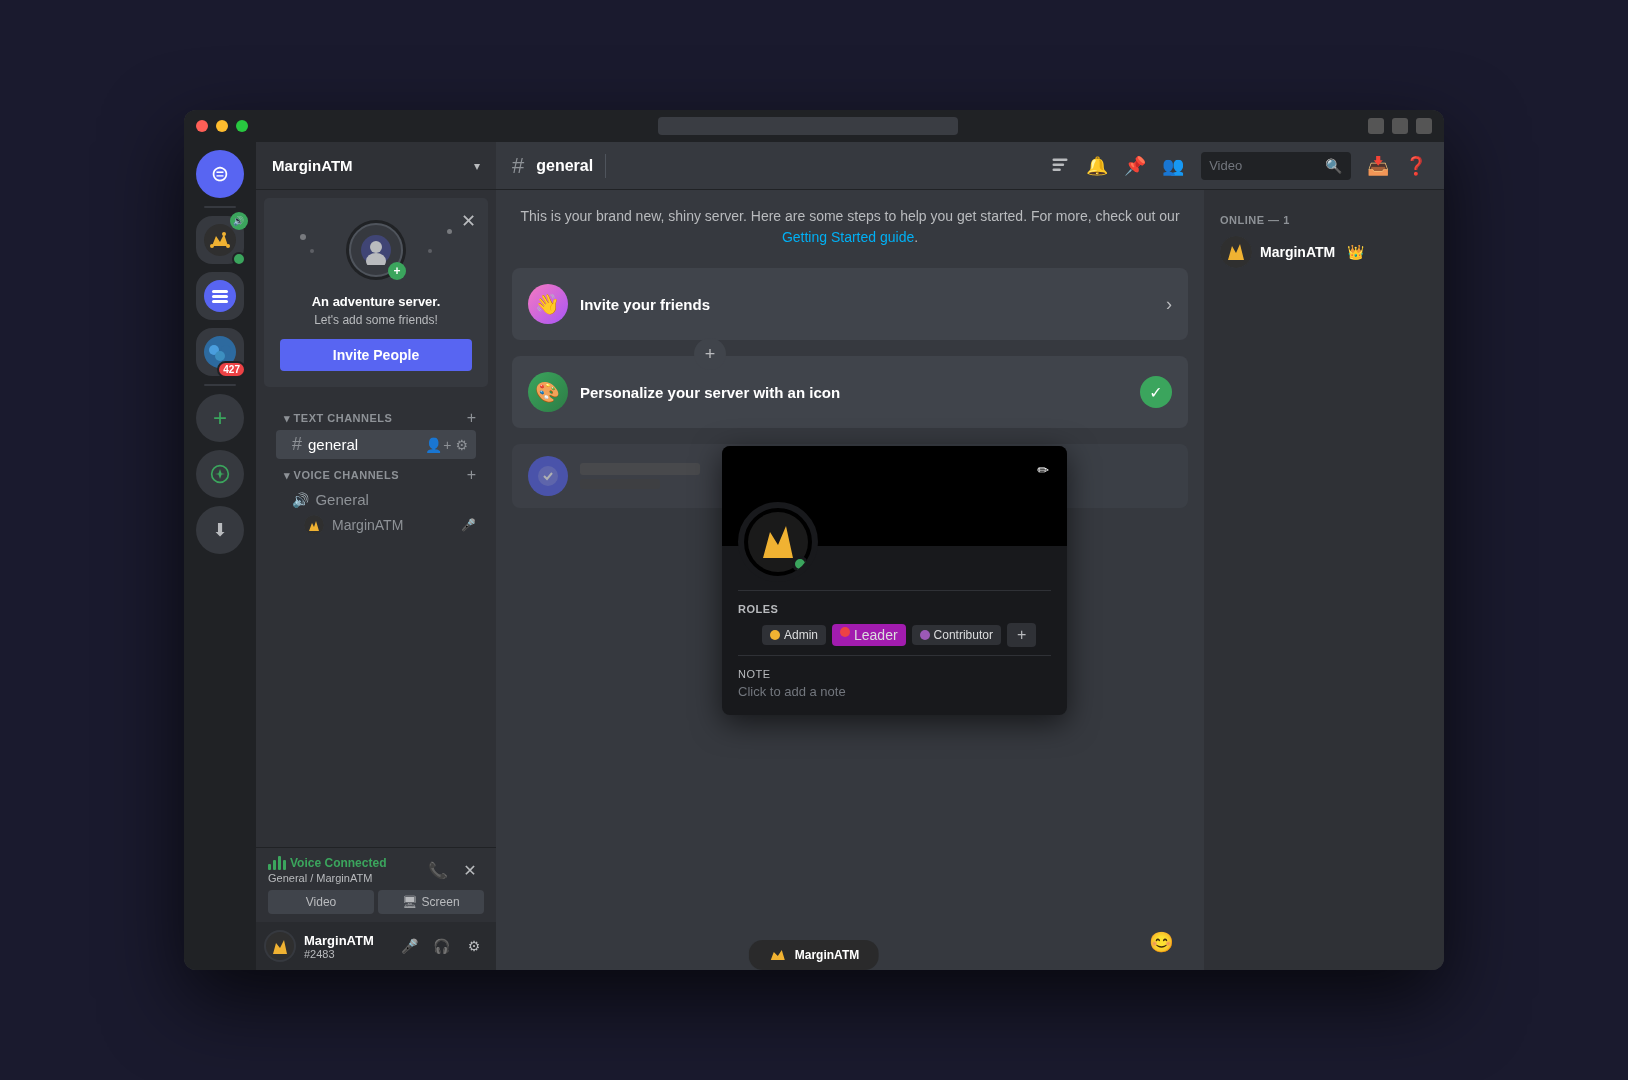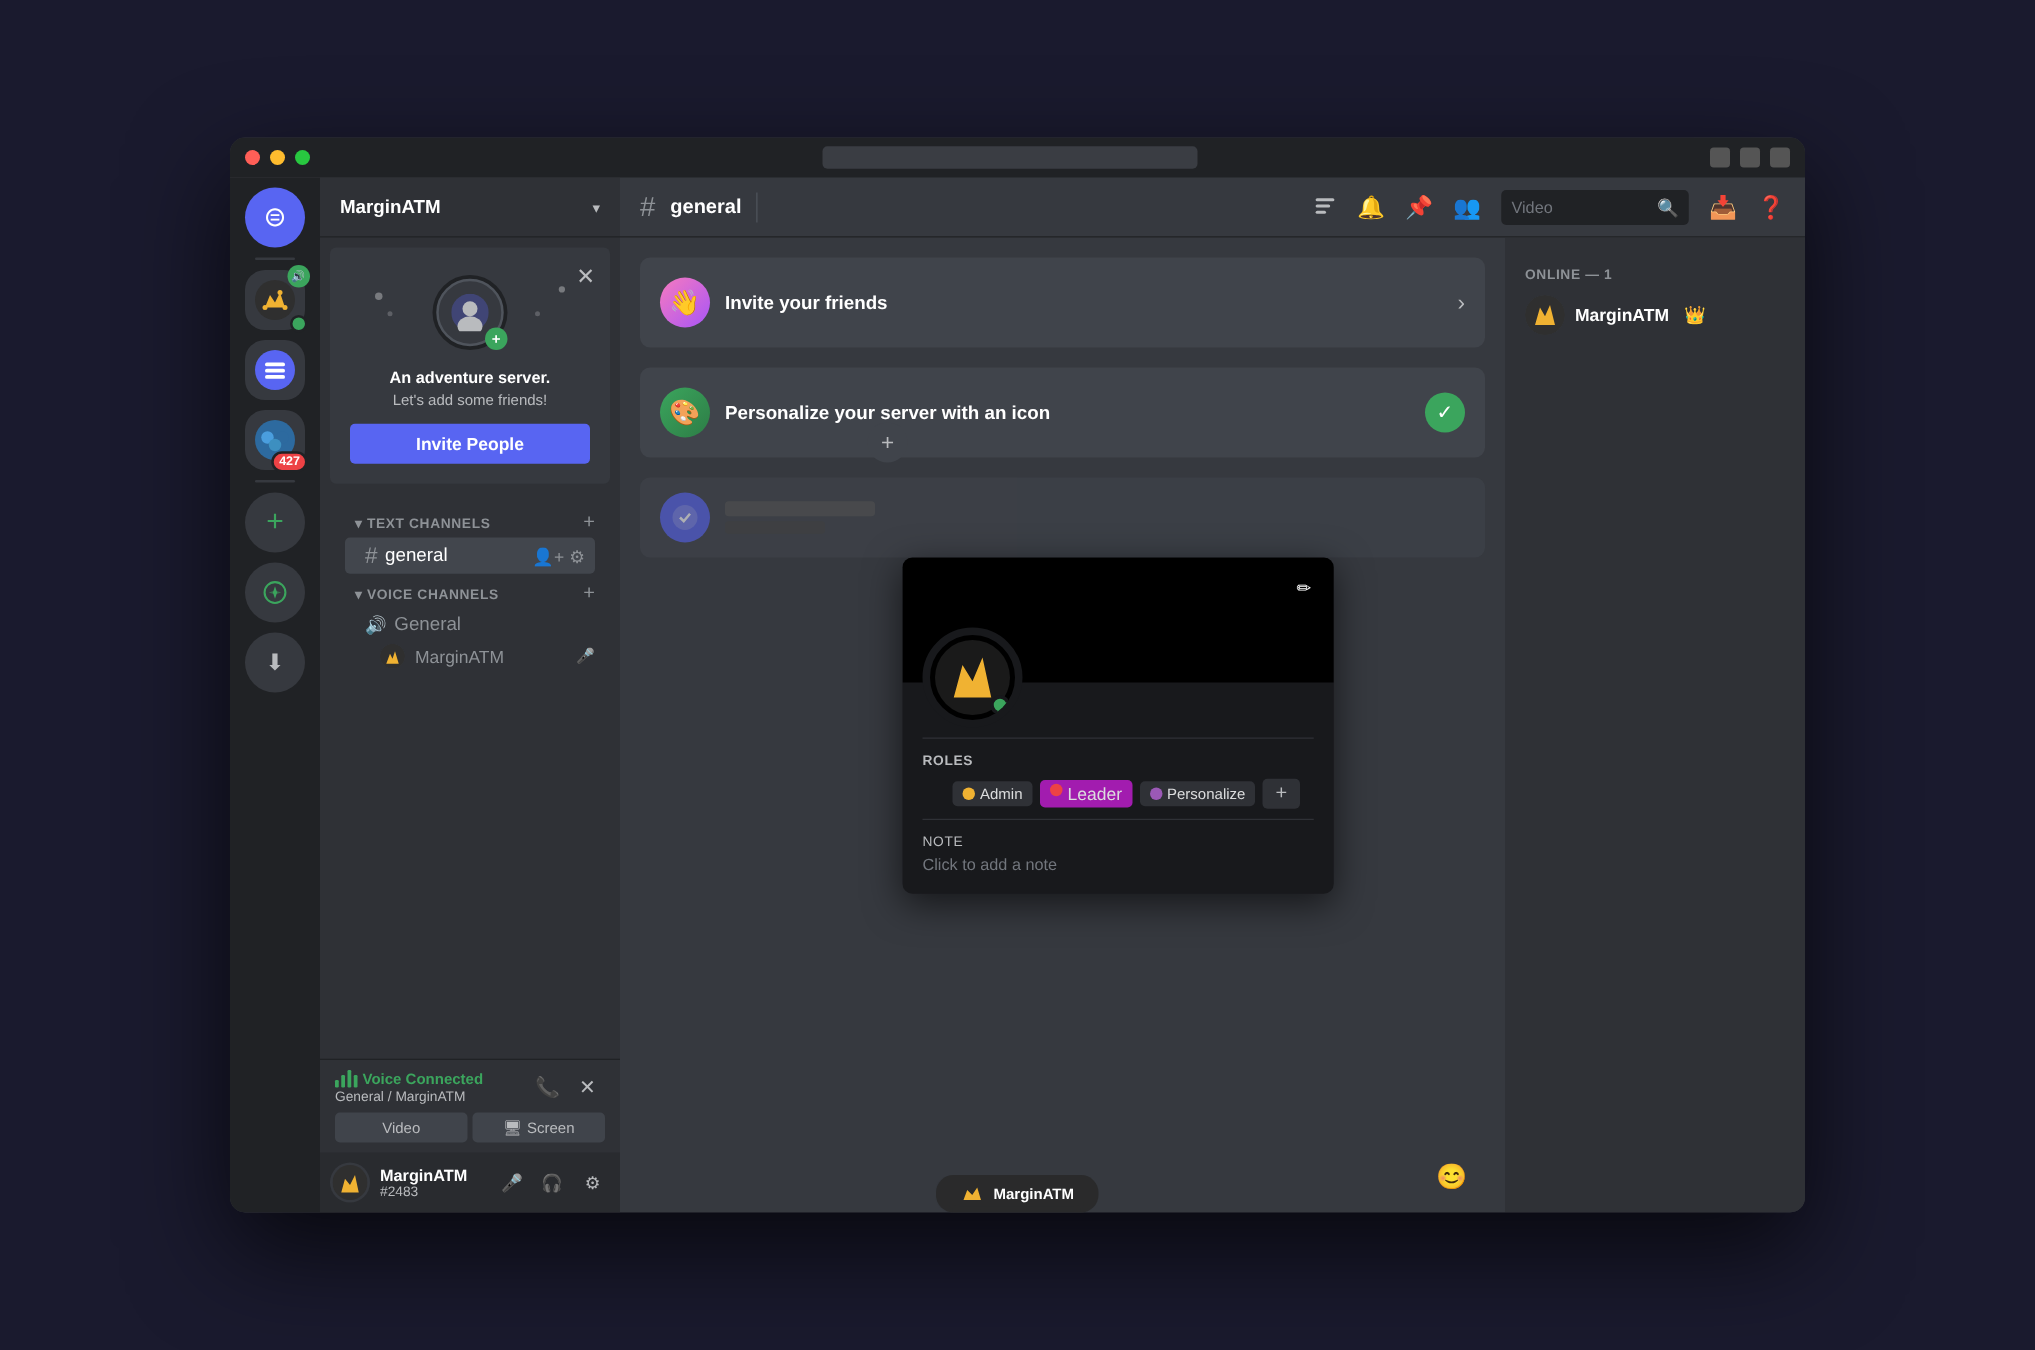--- a/index.html
+++ b/index.html
@@ -895,20 +895,25 @@
             <span class="search-icon-svg">🔍</span>
           </div>
           <button class="header-icon-btn">📥</button>
           <button class="header-icon-btn">❓</button>
         </div>
       </div>
 
       <div class="chat-content">
         <div class="chat-messages">
 
+          <div class="getting-started-desc">
+            <span>This is your brand new, shiny server. Here are some steps to help you get started. For more, check out our</span>
+            <br>
+            <a class="getting-started-link" href="#">Getting Started guide</a>.
+          </div>
 
           <div class="action-card">
             <div class="action-card-icon" style="background:linear-gradient(135deg,#f77abf,#a855f7);">
               <span>👋</span>
             </div>
             <div class="action-card-text">
               <div class="action-card-title">Invite your friends</div>
             </div>
             <div class="action-card-arrow">›</div>
           </div>
@@ -985,21 +990,21 @@
           <span>Admin</span>
         </div>
 
         <div style="display:flex;gap:4px;background:#a21caf;border-radius:4px;padding:3px 8px;font-size:14px;color:#dcddde;">
           <div style="width:10px;height:10px;border-radius:50%;background:#ed4245;"></div>
           <span>Leader</span>
         </div>
 
         <div style="display:flex;align-items:center;gap:4px;background:#2f3136;border-radius:4px;padding:3px 8px;font-size:12px;color:#dcddde;">
           <div style="width:10px;height:10px;border-radius:50%;background:#9b59b6;"></div>
-          <span>Personalize</span>
+          <span>Contributor</span>
         </div>
 
         <button style="background:#2f3136;border:none;border-radius:4px;padding:3px 10px;color:#b9bbbe;font-size:16px;cursor:pointer;">+</button>
       </div>
       <div style="height:1px;background:#2f3136;margin-bottom:12px;"></div>
 
       <div style="color:#b9bbbe;font-size:11px;font-weight:400;text-transform:uppercase;letter-spacing:0.5px;margin-bottom:4px;">NOTE</div>
       <div style="color:#72767d;font-size:13px;cursor:text;">Click to add a note</div>
     </div>
   </div>

